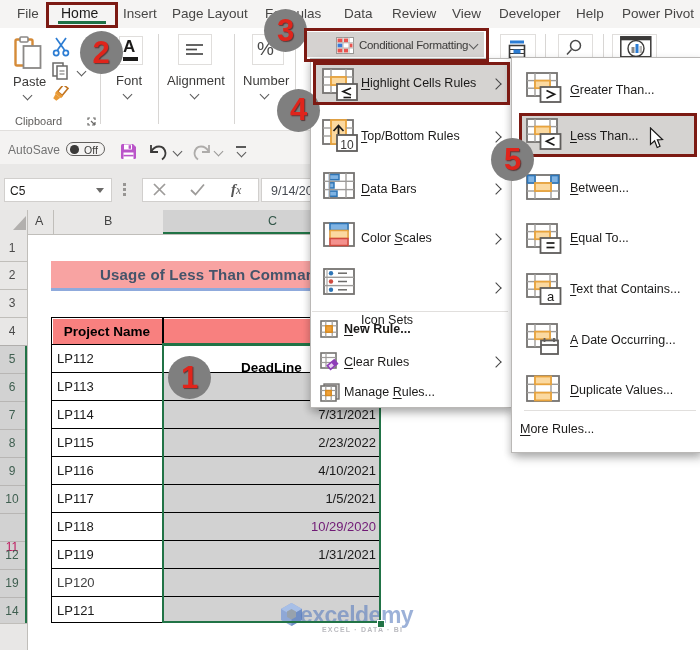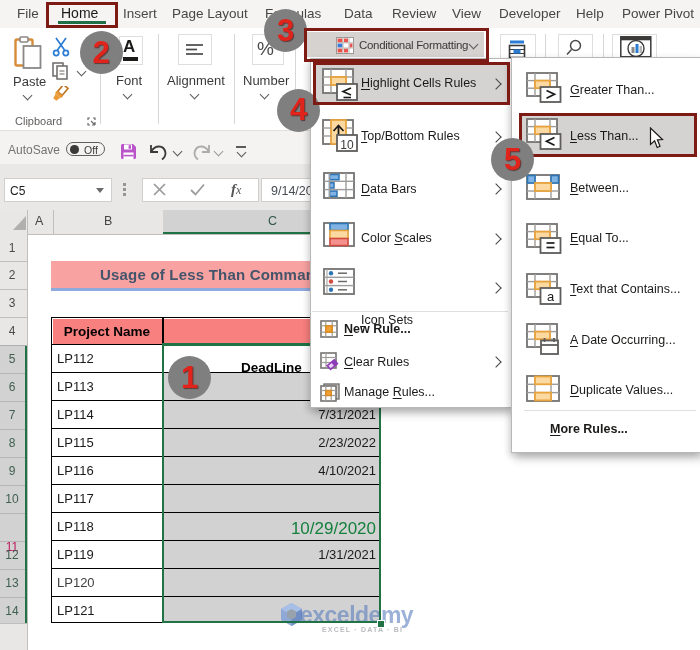--- a/index.html
+++ b/index.html
@@ -215,21 +215,21 @@
 <div class="cellrow" style="top:296px;">3</div>
 <div class="cellrow" style="top:324px;">4</div>
 <div class="cellrow" style="top:352px;color:#3f5f50;">5</div>
 <div class="cellrow" style="top:380px;color:#3f5f50;">6</div>
 <div class="cellrow" style="top:408px;color:#3f5f50;">7</div>
 <div class="cellrow" style="top:436px;color:#3f5f50;">8</div>
 <div class="cellrow" style="top:464px;color:#3f5f50;">9</div>
 <div class="cellrow" style="top:492px;color:#3f5f50;">10</div>
 <div class="cellrow" style="top:540px;color:#be185d;">11</div>
 <div class="cellrow" style="top:548px;color:#3f5f50;">12</div>
-<div class="cellrow" style="top:576px;color:#3f5f50;">13</div>
+<div class="cellrow" style="top:576px;color:#3f5f50;">19</div>
 <div class="cellrow" style="top:604px;color:#3f5f50;">14</div>
 
 <div class="abs" style="left:0;top:261px;width:26.5px;height:1px;background:#c0beba;"></div>
 <div class="abs" style="left:0;top:289px;width:26.5px;height:1px;background:#c0beba;"></div>
 <div class="abs" style="left:0;top:317px;width:26.5px;height:1px;background:#c0beba;"></div>
 <div class="abs" style="left:0;top:344.5px;width:26.5px;height:1px;background:#b0aeac;"></div>
 <div class="abs" style="left:0;top:372.5px;width:24.5px;height:1px;background:#b8b6b4;"></div>
 <div class="abs" style="left:0;top:400.5px;width:24.5px;height:1px;background:#b8b6b4;"></div>
 <div class="abs" style="left:0;top:428.5px;width:24.5px;height:1px;background:#b8b6b4;"></div>
 <div class="abs" style="left:0;top:456.5px;width:24.5px;height:1px;background:#b8b6b4;"></div>
@@ -274,21 +274,22 @@
 <div class="abs" style="left:57px;top:519px;font-size:13px;color:#1a1a1a;">LP118</div>
 <div class="abs" style="left:57px;top:547px;font-size:13px;color:#1a1a1a;">LP119</div>
 <div class="abs" style="left:57px;top:575px;font-size:13px;color:#404040;">LP120</div>
 <div class="abs" style="left:57px;top:603px;font-size:13px;color:#1a1a1a;">LP121</div>
 
 <div class="abs" style="left:200px;top:351px;width:176px;text-align:right;font-size:13px;color:#1a1a1a;">9/14/2021</div>
 <div class="abs" style="left:200px;top:379px;width:176px;text-align:right;font-size:13px;color:#1a1a1a;">5/10/2021</div>
 <div class="abs" style="left:200px;top:407px;width:176px;text-align:right;font-size:13px;color:#1a1a1a;">7/31/2021</div>
 <div class="abs" style="left:200px;top:435px;width:176px;text-align:right;font-size:13px;color:#1a1a1a;">2/23/2022</div>
 <div class="abs" style="left:200px;top:463px;width:176px;text-align:right;font-size:13px;color:#1a1a1a;">4/10/2021</div>
-<div class="abs" style="left:200px;top:519px;width:176px;text-align:right;font-size:17px;color:#15803d;">10/29/2020</div>
+<div class="abs" style="left:200px;top:491px;width:176px;text-align:right;font-size:13px;color:#1a1a1a;">1/5/2021</div>
+<div class="abs" style="left:200px;top:519px;width:176px;text-align:right;font-size:13px;color:#701a75;">10/29/2020</div>
 <div class="abs" style="left:200px;top:547px;width:176px;text-align:right;font-size:13px;color:#1a1a1a;">1/31/2021</div>
 
 <svg class="abs" style="left:281px;top:603px;z-index:6;" width="21" height="23" viewBox="0 0 21 23">
   <polygon points="10.5,0 21,6 21,17 10.5,23 0,17 0,6" fill="#87a3d6" opacity="0.9"></polygon>
   <polygon points="10.5,0 21,6 10.5,12 0,6" fill="#a9c0e8" opacity="0.95"></polygon>
   <polygon points="10.5,12 21,6 21,17 10.5,23" fill="#6f8cc4" opacity="0.95"></polygon>
   <polygon points="6,8.5 10.5,6 15,8.5 15,14 10.5,16.5 6,14" fill="#98a2ad"></polygon>
 </svg>
 <div class="abs" style="left:300px;top:602px;z-index:6;font-size:23px;font-weight:bold;color:rgba(90,125,190,0.6);letter-spacing:-0.5px;">exceldemy</div>
 <div class="abs" style="left:322px;top:626px;z-index:6;font-size:7px;font-weight:bold;color:rgba(140,140,148,0.6);letter-spacing:1.2px;">EXCEL · DATA · BI</div>
@@ -495,21 +496,21 @@
   <rect x="1" y="1" width="32" height="25" fill="#fff" stroke="#757371" stroke-width="1.8"></rect>
   <line x1="9" y1="1" x2="9" y2="26" stroke="#9e9c9a" stroke-width="1.4"></line>
   <line x1="25" y1="1" x2="25" y2="26" stroke="#9e9c9a" stroke-width="1.4"></line>
   <line x1="1" y1="9.3" x2="33" y2="9.3" stroke="#9e9c9a" stroke-width="1.4"></line>
   <line x1="1" y1="17.6" x2="33" y2="17.6" stroke="#9e9c9a" stroke-width="1.4"></line>
   <rect x="9" y="1.5" width="16" height="7.8" fill="#fbd9a0" stroke="#e8a33d" stroke-width="1.8"></rect>
   <rect x="9" y="17.6" width="16" height="7.8" fill="#fbd9a0" stroke="#e8a33d" stroke-width="1.8"></rect>
 </svg>
 <div class="mi-text" style="left:570px;top:383px;z-index:41;"><u>D</u>uplicate Values...</div>
 <div class="abs" style="left:524px;top:409.5px;width:172px;height:1px;background:#e1dfdd;z-index:41;"></div>
-<div class="mi-text" style="left:550px;top:422px;font-weight:bold;z-index:41;"><u>M</u>ore Rules...</div>
+<div class="mi-text" style="left:520px;top:422px;font-weight:normal;z-index:41;"><u>M</u>ore Rules...</div>
 
 <div class="redbox" style="left:519px;top:113px;width:172px;height:38px;z-index:45;"></div>
 
 <div class="circ" style="left:168px;top:356px;">1</div>
 <div class="circ" style="left:79.5px;top:31px;">2</div>
 <div class="circ" style="left:264px;top:9px;">3</div>
 <div class="circ" style="left:277px;top:88.5px;">4</div>
 <div class="circ" style="left:491px;top:138px;z-index:60;">5</div>
 
 </div>

